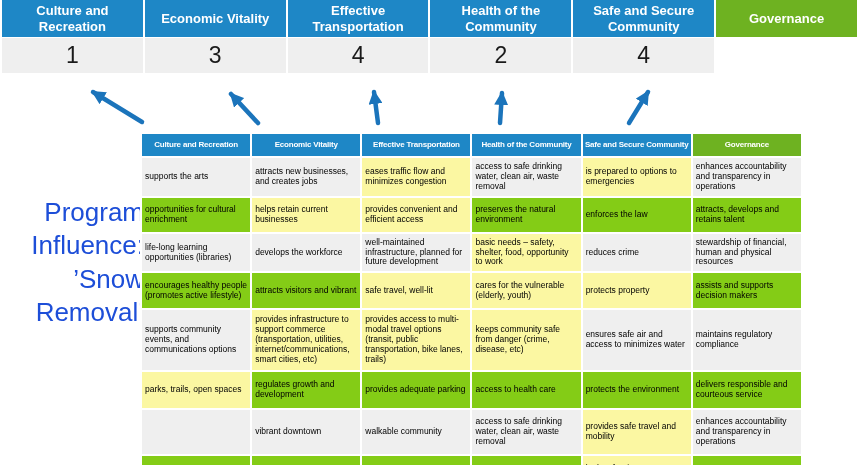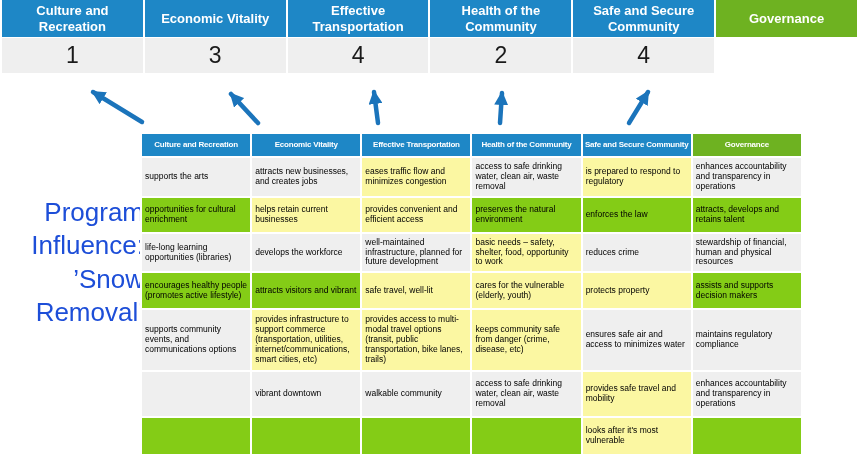--- a/index.html
+++ b/index.html
@@ -96,21 +96,21 @@
           <th>Safe and Secure Community</th>
           <th class="green">Governance</th>
         </tr>
       </thead>
     <tbody>
         <tr class="r1 odd">
           <td>supports the arts</td>
           <td>attracts new businesses, and creates jobs</td>
           <td class="hl">eases traffic flow and minimizes congestion</td>
           <td>access to safe drinking water, clean air, waste removal</td>
-          <td class="hl">is prepared to respond to regulatory</td>
+          <td class="hl">is prepared to options to emergencies</td>
           <td>enhances accountability and transparency in operations</td>
         </tr>
         <tr class="r2">
           <td>opportunities for cultural enrichment</td>
           <td class="hl">helps retain current businesses</td>
           <td class="hl">provides convenient and efficient access</td>
           <td>preserves the natural environment</td>
           <td>enforces the law</td>
           <td>attracts, develops and retains talent</td>
         </tr>
@@ -131,20 +131,28 @@
           <td>assists and supports decision makers</td>
         </tr>
         <tr class="r5 odd">
           <td>supports community events, and communications options</td>
           <td class="hl">provides infrastructure to support commerce (transportation, utilities, internet/communications, smart cities, etc)</td>
           <td class="hl">provides access to multi-modal travel options (transit, public transportation, bike lanes, trails)</td>
           <td class="hl">keeps community safe from danger (crime, disease, etc)</td>
           <td>ensures safe air and access to minimizes water</td>
           <td>maintains regulatory compliance</td>
         </tr>
+        <tr class="r6">
+          <td class="hl">parks, trails, open spaces</td>
+          <td>regulates growth and development</td>
+          <td>provides adequate parking</td>
+          <td>access to health care</td>
+          <td>protects the environment</td>
+          <td>delivers responsible and courteous service</td>
+        </tr>
         <tr class="r7 odd">
           <td></td>
           <td>vibrant downtown</td>
           <td>walkable community</td>
           <td>access to safe drinking water, clean air, waste removal</td>
           <td class="hl">provides safe travel and mobility</td>
           <td>enhances accountability and transparency in operations</td>
         </tr>
         <tr class="r8">
           <td></td>

